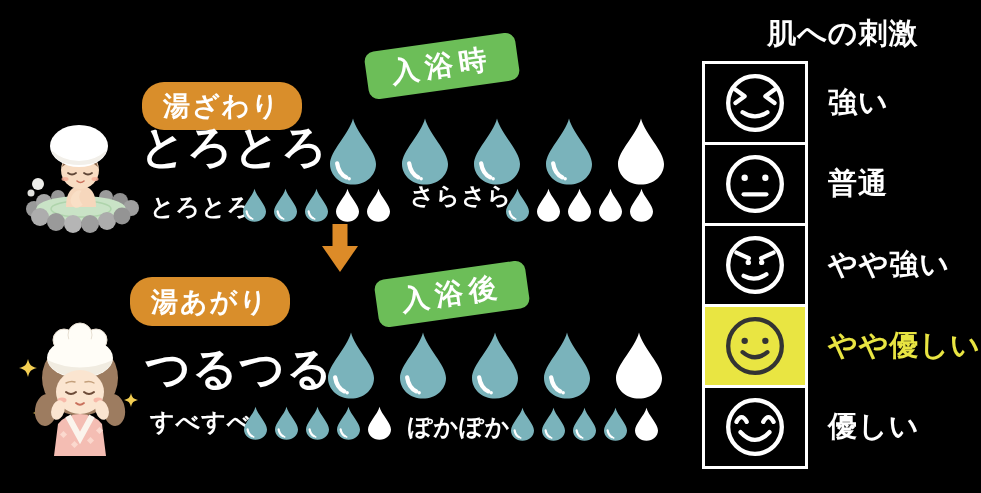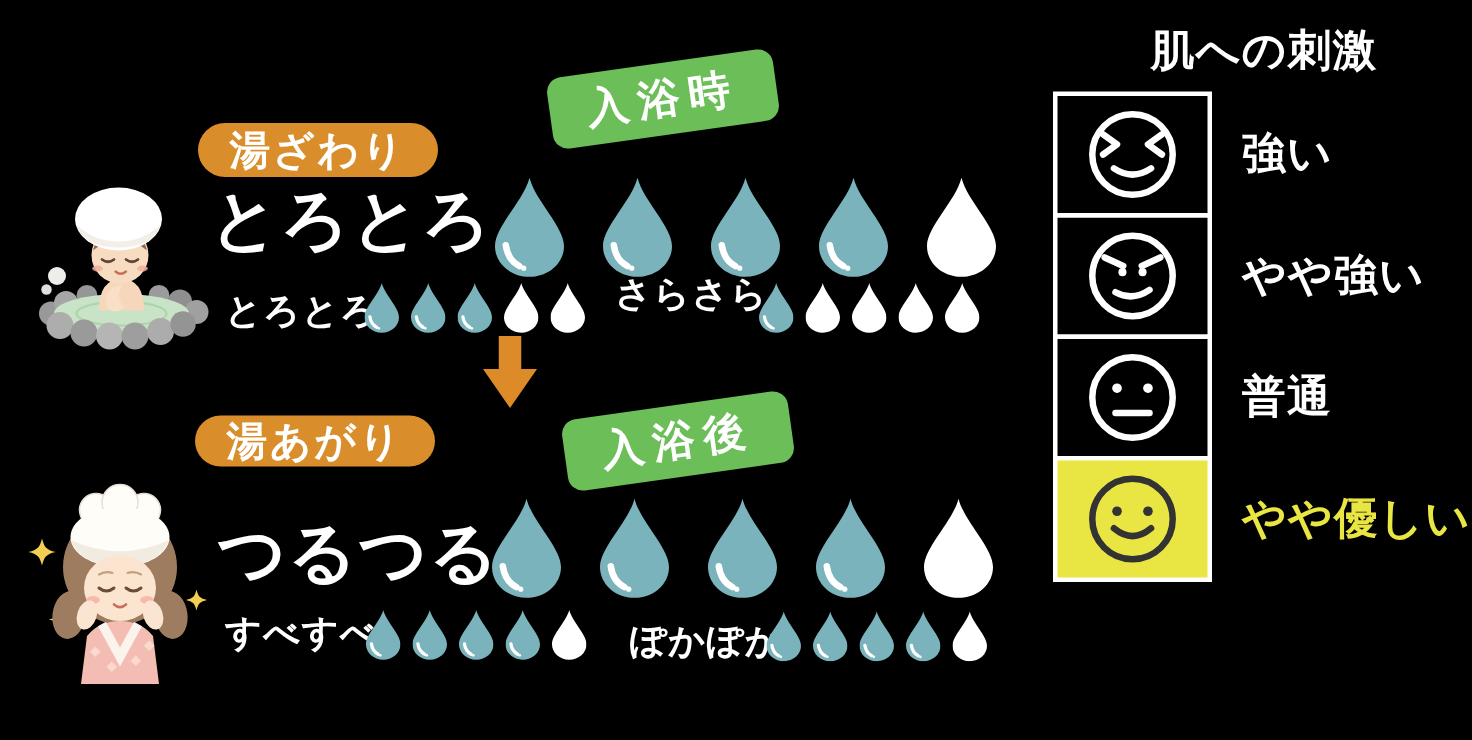--- a/index.html
+++ b/index.html
@@ -76,21 +76,21 @@
     <ellipse cx="77" cy="69" rx="3.5" ry="2" fill="#F5AE97" opacity=".85"></ellipse>
     <path d="M59 71 q3.5 3 7 0" stroke="#C9705C" stroke-width="1.6" fill="none" stroke-linecap="round"></path>
     <circle cx="22" cy="107" r="9" fill="#ADADAD"></circle>
     <circle cx="38" cy="112" r="9" fill="#9A9A9A"></circle>
     <circle cx="55" cy="114" r="9" fill="#B5B5B5"></circle>
     <circle cx="72" cy="114" r="9" fill="#9E9E9E"></circle>
     <circle cx="89" cy="111" r="9" fill="#ACACAC"></circle>
     <circle cx="104" cy="106" r="8.5" fill="#949494"></circle>
   </svg>
 
-  <div class="abs pill" style="left:132px;top:82px;width:160px;height:36px;">
+  <div class="abs pill" style="left:142px;top:82px;width:160px;height:48px;">
     <span>湯ざわり</span>
   </div>
 
   <div class="abs tag" style="left:366px;top:42px;width:152px;height:48px;">
     <span>入浴時</span>
   </div>
 
   <div class="abs feel" style="left:140px;top:122px;">とろとろ</div>
 
   <div class="abs drops drops-large" style="left:330px;top:116px;">
@@ -197,21 +197,21 @@
     <g fill="#FBD9CE">
       <rect x="47" y="114" width="5" height="5" transform="rotate(45 49.5 116.5)"></rect>
       <rect x="58" y="124" width="5" height="5" transform="rotate(45 60.5 126.5)"></rect>
       <rect x="74" y="120" width="5" height="5" transform="rotate(45 76.5 122.5)"></rect>
       <rect x="83" y="110" width="5" height="5" transform="rotate(45 85.5 112.5)"></rect>
     </g>
     <ellipse cx="44" cy="92" rx="6.5" ry="10" fill="#FBE5D0" transform="rotate(18 44 92)"></ellipse>
     <ellipse cx="88" cy="92" rx="6.5" ry="10" fill="#FBE5D0" transform="rotate(-18 88 92)"></ellipse>
   </svg>
 
-  <div class="abs pill" style="left:130px;top:277px;width:160px;height:34px;">
+  <div class="abs pill" style="left:130px;top:277px;width:160px;height:49px;">
     <span>湯あがり</span>
   </div>
 
   <div class="abs tag" style="left:376px;top:270px;width:152px;height:48px;">
     <span>入浴後</span>
   </div>
 
   <div class="abs feel" style="left:145px;top:344px;">つるつる</div>
 
   <div class="abs drops drops-large" style="left:328px;top:330px;">
@@ -260,21 +260,21 @@
       <svg class="drop" viewBox="0 0 48 70">
         <path d="M24 1 C28 17 48 35 48 48.5 C48 60.6 37.25 70 24 70 C10.75 70 0 60.6 0 48.5 C0 35 20 17 24 1 Z" fill="#7AB3BB"></path>
         <path d="M7.5 48 C8.5 55 12 60 17 62.5" stroke="#fff" stroke-width="4.5" fill="none" stroke-linecap="round"></path>
         <circle cx="20" cy="64" r="1.8" fill="#fff"></circle>
       </svg>
       <svg class="drop" viewBox="0 0 48 70">
         <path d="M24 1 C28 17 48 35 48 48.5 C48 60.6 37.25 70 24 70 C10.75 70 0 60.6 0 48.5 C0 35 20 17 24 1 Z" fill="#FFFFFF"></path>
       </svg>
     </div>
 
-  <div class="abs sub-label" style="left:408px;top:411px;font-size:24px;margin-left:12px;">ぽかぽか</div>
+  <div class="abs sub-label" style="left:408px;top:411px;font-size:24px;">ぽかぽか</div>
   <div class="abs drops drops-small" style="left:511px;top:407px;">
       <svg class="drop" viewBox="0 0 48 70">
         <path d="M24 1 C28 17 48 35 48 48.5 C48 60.6 37.25 70 24 70 C10.75 70 0 60.6 0 48.5 C0 35 20 17 24 1 Z" fill="#7AB3BB"></path>
         <path d="M7.5 48 C8.5 55 12 60 17 62.5" stroke="#fff" stroke-width="4.5" fill="none" stroke-linecap="round"></path>
         <circle cx="20" cy="64" r="1.8" fill="#fff"></circle>
       </svg>
       <svg class="drop" viewBox="0 0 48 70">
         <path d="M24 1 C28 17 48 35 48 48.5 C48 60.6 37.25 70 24 70 C10.75 70 0 60.6 0 48.5 C0 35 20 17 24 1 Z" fill="#7AB3BB"></path>
         <path d="M7.5 48 C8.5 55 12 60 17 62.5" stroke="#fff" stroke-width="4.5" fill="none" stroke-linecap="round"></path>
         <circle cx="20" cy="64" r="1.8" fill="#fff"></circle>
@@ -300,55 +300,66 @@
     <div class="scale-row">
       <div class="face-cell">
         <svg viewBox="0 0 64 64">
           <circle class="face" cx="32" cy="32" r="26"></circle>
           <polyline class="face" points="13,19 22,25.5 13,32"></polyline>
           <polyline class="face" points="51,19 42,25.5 51,32"></polyline>
           <path class="face" d="M20 41 Q32 49 44 41"></path>
         </svg>
       </div>
       <div class="scale-label">強い</div>
+    </div>
+
+    <div class="scale-row">
+      <div class="face-cell">
+        <svg viewBox="0 0 64 64">
+          <circle class="face" cx="32" cy="32" r="26"></circle>
+          <circle class="face-fill" cx="22" cy="26" r="3.1"></circle>
+          <circle class="face-fill" cx="42" cy="26" r="3.1"></circle>
+          <path class="face" d="M21 42 L43 42"></path>
+        </svg>
+      </div>
+      <div class="scale-label">普通</div>
     </div>
 
     <div class="scale-row">
       <div class="face-cell">
         <svg viewBox="0 0 64 64">
           <circle class="face" cx="32" cy="32" r="26"></circle>
           <path class="face" d="M14 20 L26 25.5"></path>
           <path class="face" d="M50 20 L38 25.5"></path>
           <circle class="face-fill" cx="25.5" cy="29.5" r="2.6"></circle>
           <circle class="face-fill" cx="38.5" cy="29.5" r="2.6"></circle>
           <path class="face" d="M21 42.5 Q32 48.5 43 41"></path>
         </svg>
       </div>
       <div class="scale-label">やや強い</div>
     </div>
 
-    <div class="scale-row">
-      <div class="face-cell">
-        <svg viewBox="0 0 64 64">
-          <circle class="face" cx="32" cy="32" r="26"></circle>
-          <circle class="face-fill" cx="22" cy="26" r="3.1"></circle>
-          <circle class="face-fill" cx="42" cy="26" r="3.1"></circle>
-          <path class="face" d="M21 42 L43 42"></path>
-        </svg>
-      </div>
-      <div class="scale-label">普通</div>
-    </div>
-
     <div class="scale-row selected">
       <div class="face-cell">
         <svg viewBox="0 0 64 64">
           <circle class="face" cx="32" cy="32" r="26"></circle>
           <circle class="face-fill" cx="22" cy="27" r="3.1"></circle>
           <circle class="face-fill" cx="42" cy="27" r="3.1"></circle>
           <path class="face" d="M20 38 Q32 48 44 38"></path>
         </svg>
       </div>
       <div class="scale-label">やや優しい</div>
     </div>
 
+    <div class="scale-row">
+      <div class="face-cell">
+        <svg viewBox="0 0 64 64">
+          <circle class="face" cx="32" cy="32" r="26"></circle>
+          <path class="face" d="M14 27 Q19 18 24 27"></path>
+          <path class="face" d="M40 27 Q45 18 50 27"></path>
+          <path class="face" d="M18 37 Q32 52 46 37"></path>
+        </svg>
+      </div>
+      <div class="scale-label">優しい</div>
+    </div>
   </div>
 
 </div>
 
 </body></html>

